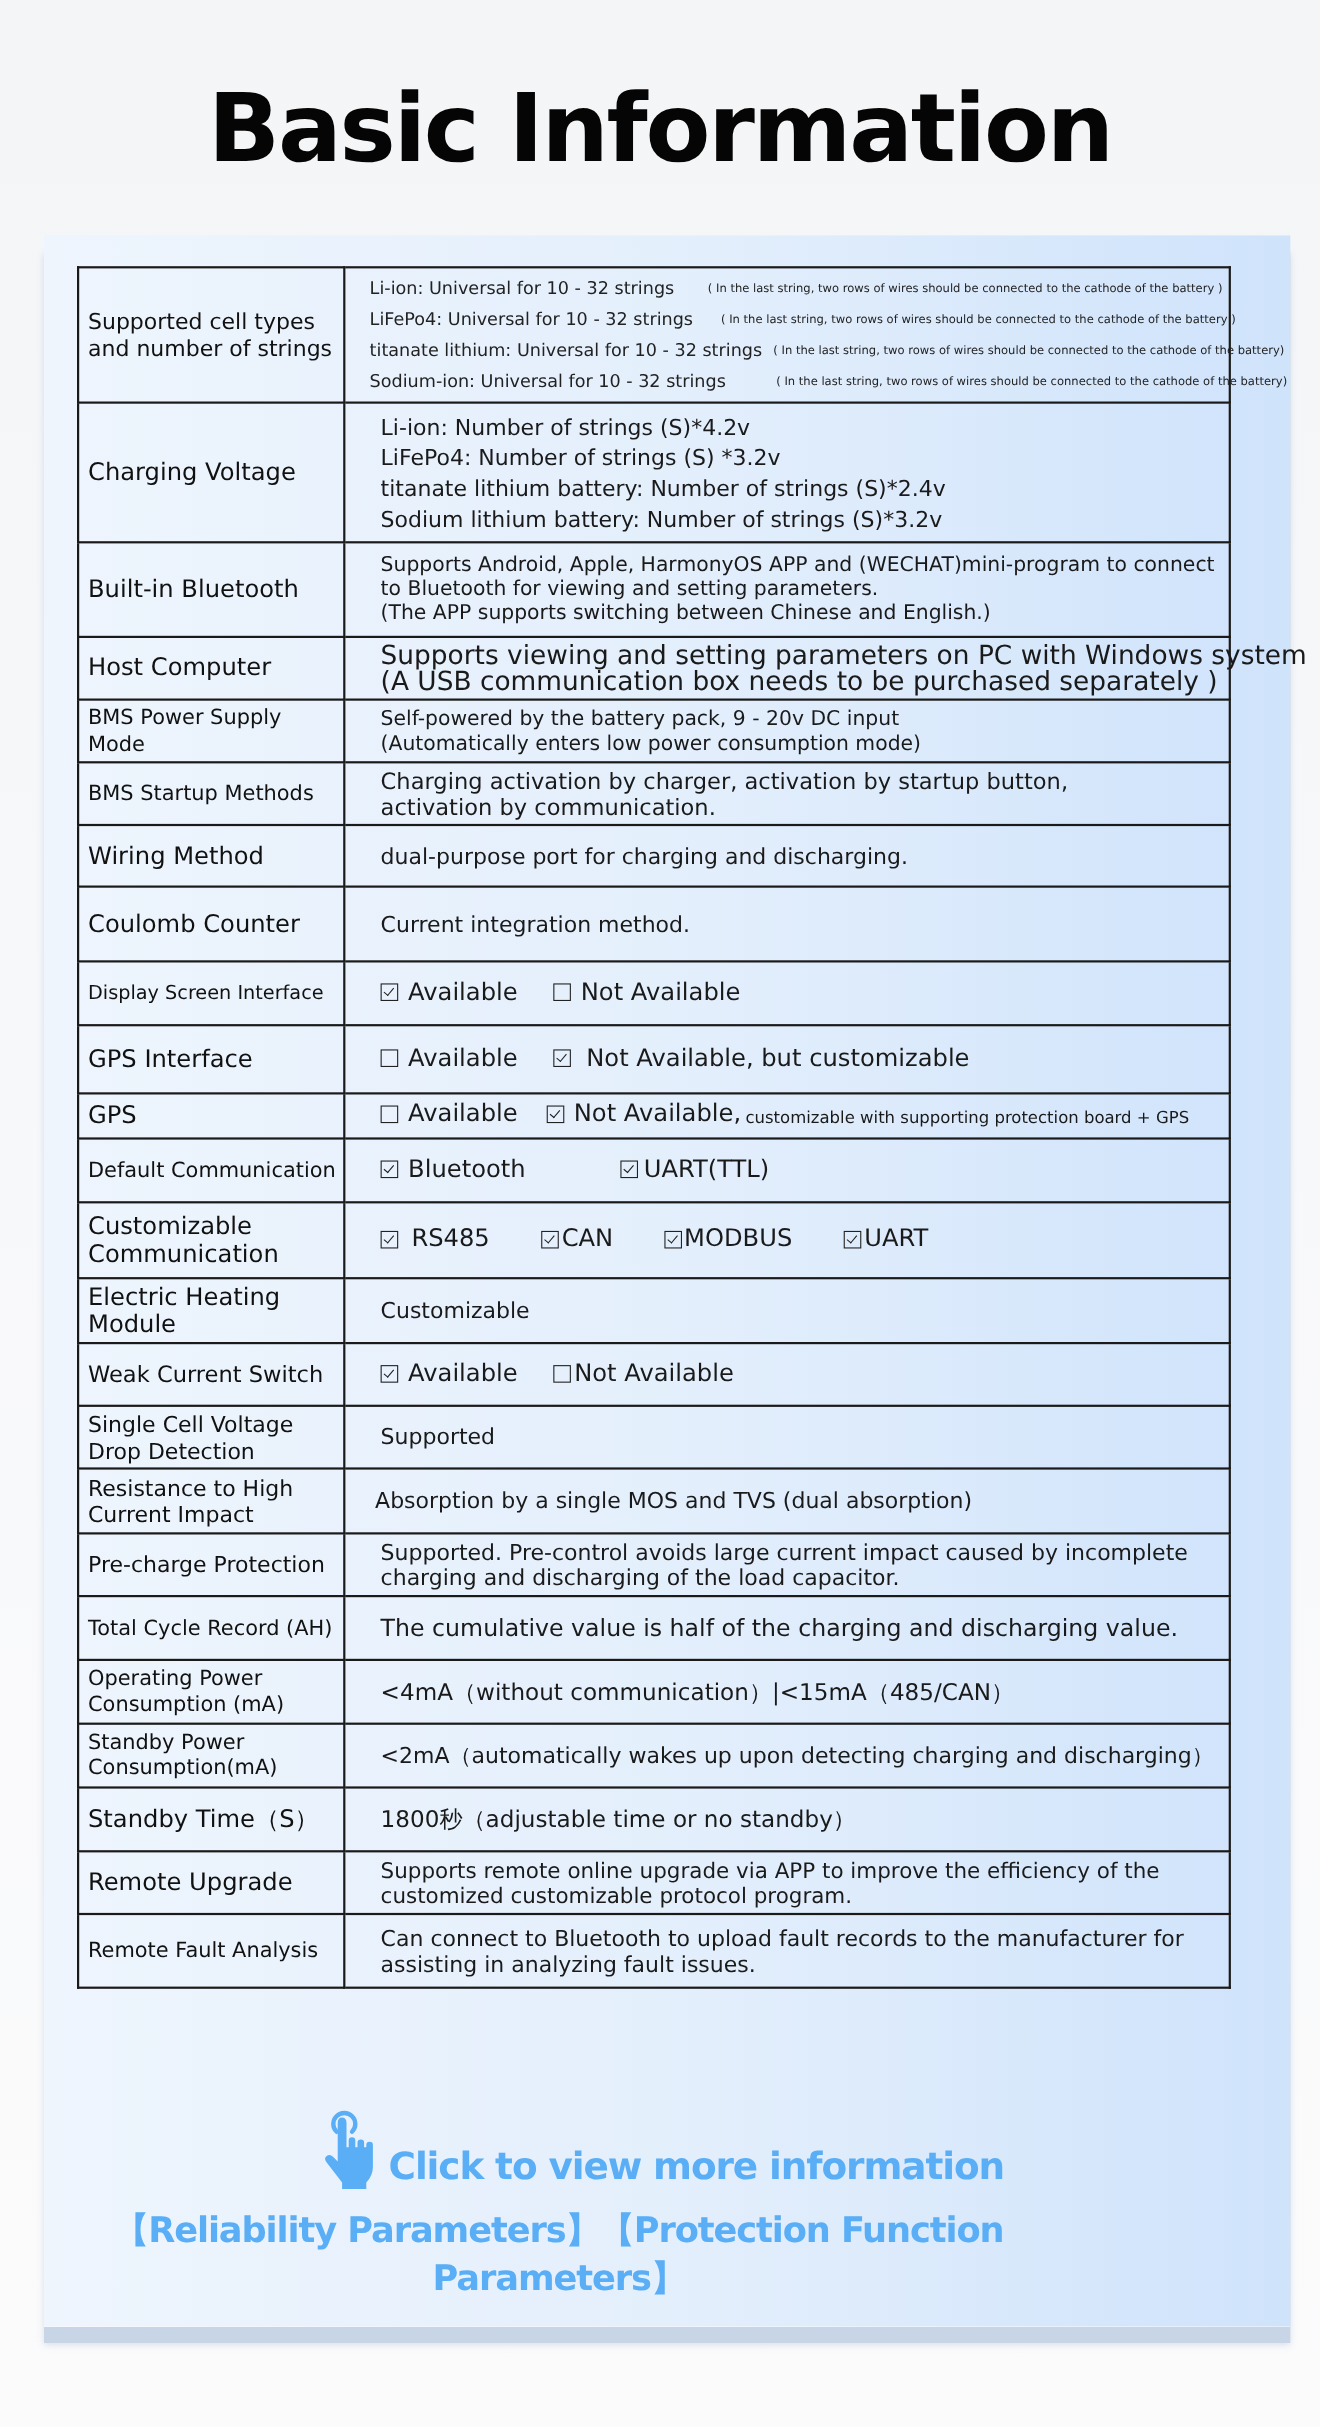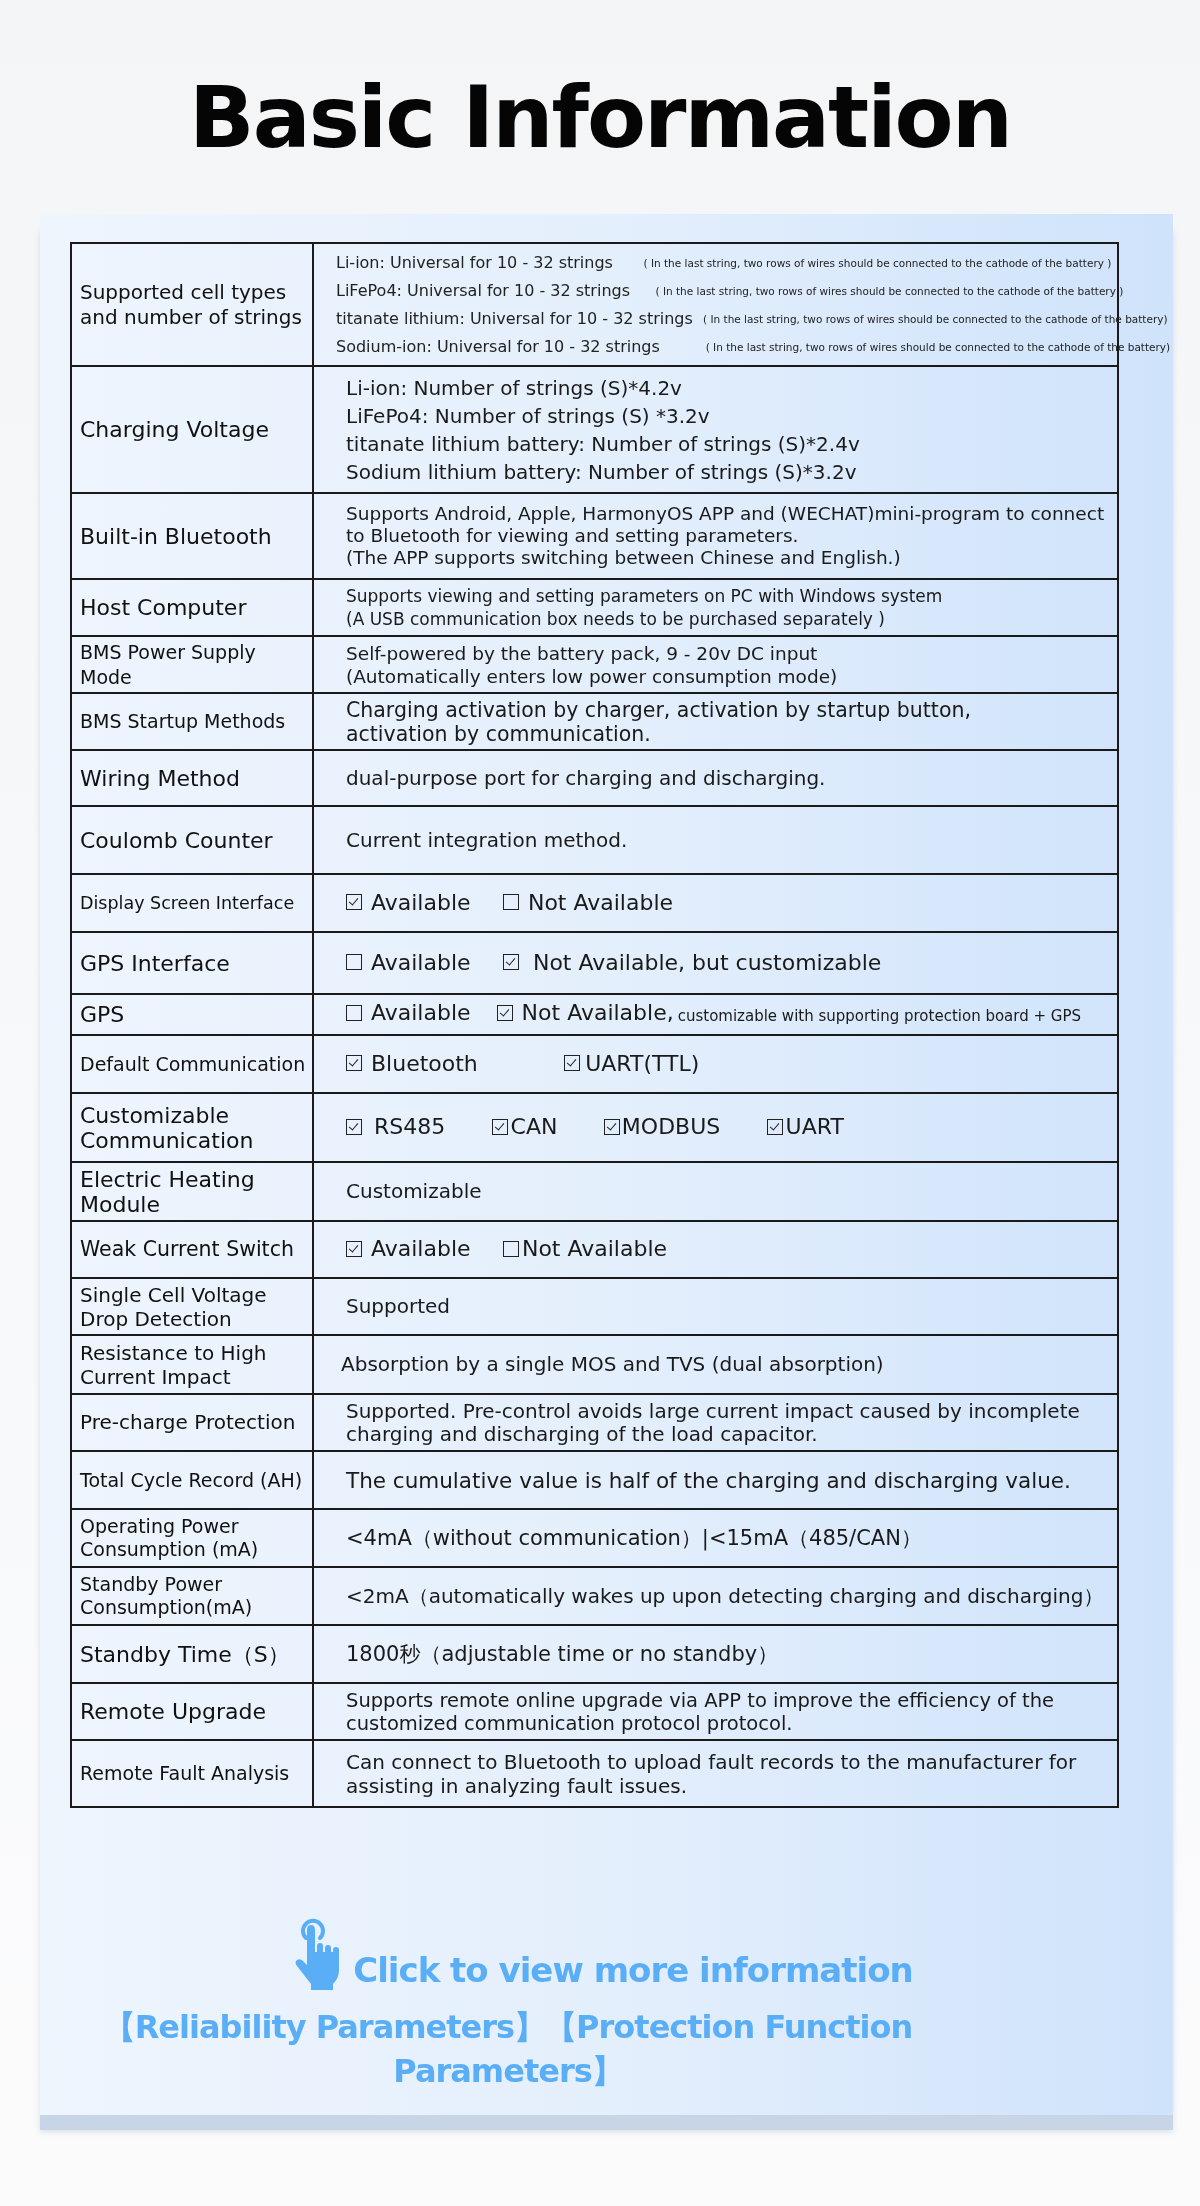--- a/index.html
+++ b/index.html
@@ -98,21 +98,21 @@
       <td class="label">Built-in Bluetooth</td>
       <td class="value" style="font-size:18.5px;line-height:22px">
         <span class="line">Supports Android, Apple, HarmonyOS APP and (WECHAT)mini-program to connect</span>
         <span class="line">to Bluetooth for viewing and setting parameters.</span>
         <span class="line">(The APP supports switching between Chinese and English.)</span>
       </td>
     </tr>
 
     <tr style="height:57px">
       <td class="label">Host Computer</td>
-      <td class="value" style="font-size:17px;line-height:23px">
+      <td class="value" style="font-size:24px;line-height:23px">
         <span class="line">Supports viewing and setting parameters on PC with Windows system</span>
         <span class="line">(A USB communication box needs to be purchased separately )</span>
       </td>
     </tr>
 
     <tr style="height:57px">
       <td class="label small">BMS Power Supply Mode</td>
       <td class="value" style="font-size:18.5px;line-height:23px">
         <span class="line">Self-powered by the battery pack, 9 - 20v DC input</span>
         <span class="line">(Automatically enters low power consumption mode)</span>
@@ -269,21 +269,21 @@
 
     <tr style="height:58px">
       <td class="label">Standby Time（S）</td>
       <td class="value large" style="font-size:21px">1800秒（adjustable time or no standby）</td>
     </tr>
 
     <tr style="height:57px">
       <td class="label">Remote Upgrade</td>
       <td class="value" style="font-size:19.5px;line-height:23px">
         <span class="line">Supports remote online upgrade via APP to improve the efficiency of the</span>
-        <span class="line">customized communication protocol protocol.</span>
+        <span class="line">customized customizable protocol program.</span>
       </td>
     </tr>
 
     <tr style="height:67px">
       <td class="label small">Remote Fault Analysis</td>
       <td class="value" style="font-size:20px;line-height:24px">
         <span class="line">Can connect to Bluetooth to upload fault records to the manufacturer for</span>
         <span class="line">assisting in analyzing fault issues.</span>
       </td>
     </tr>

